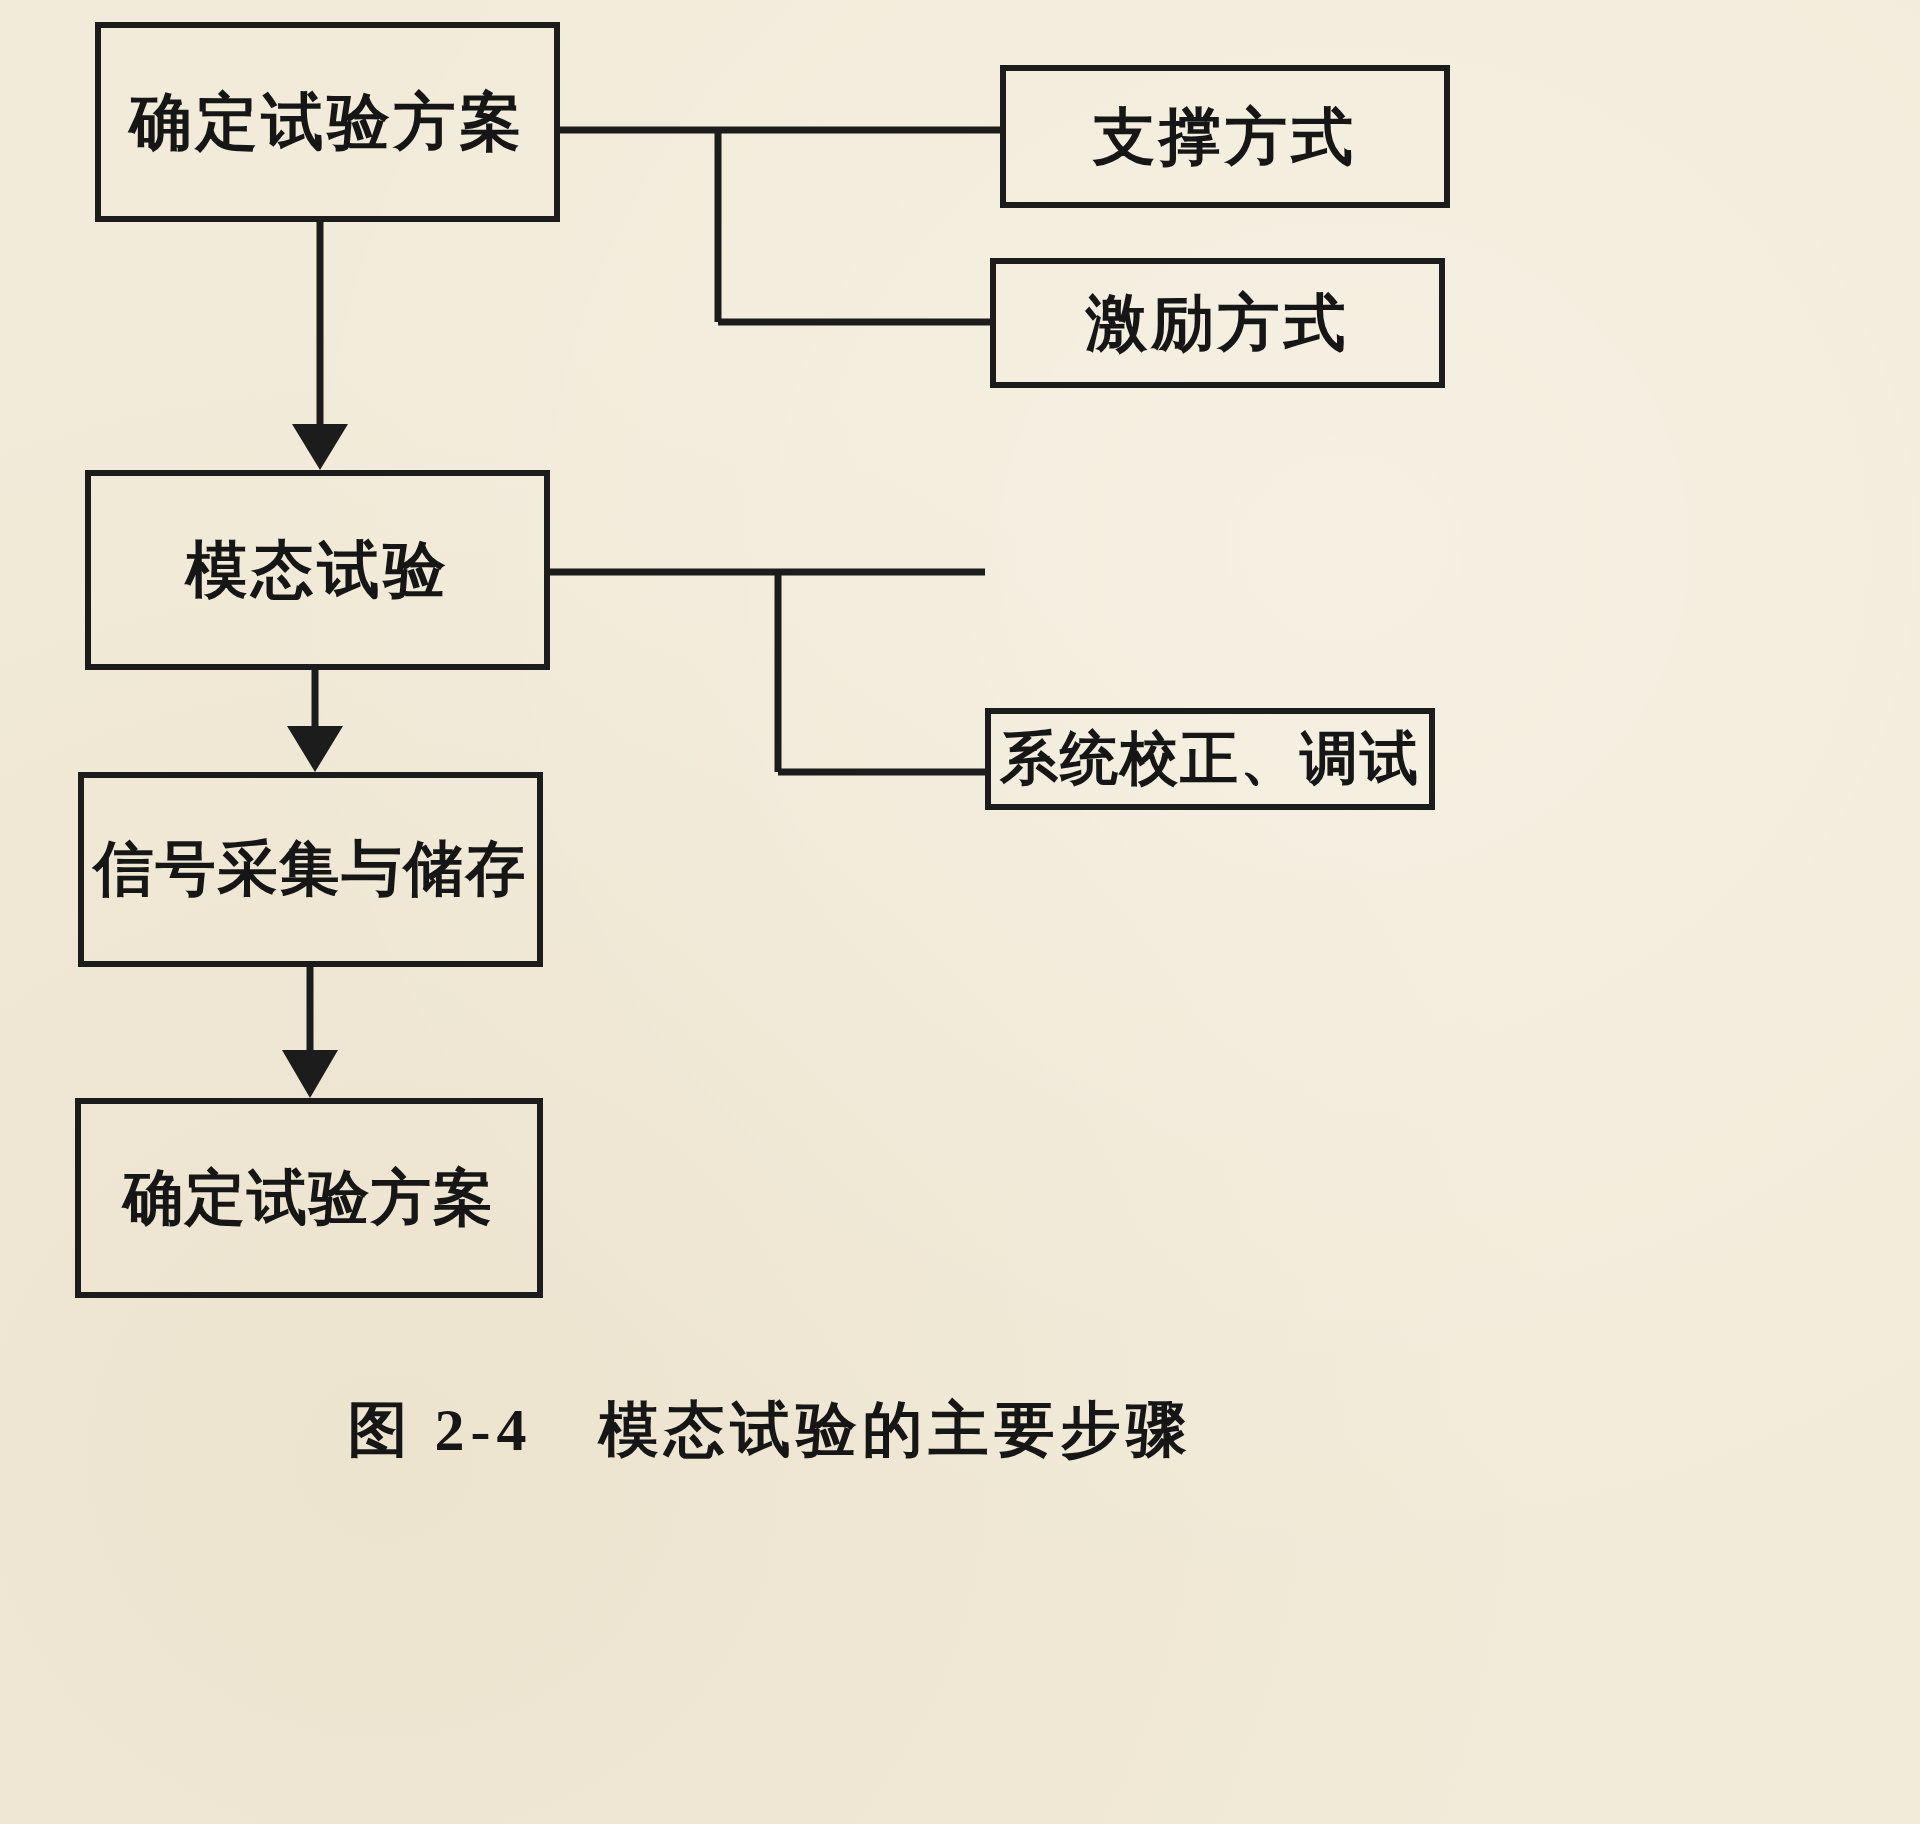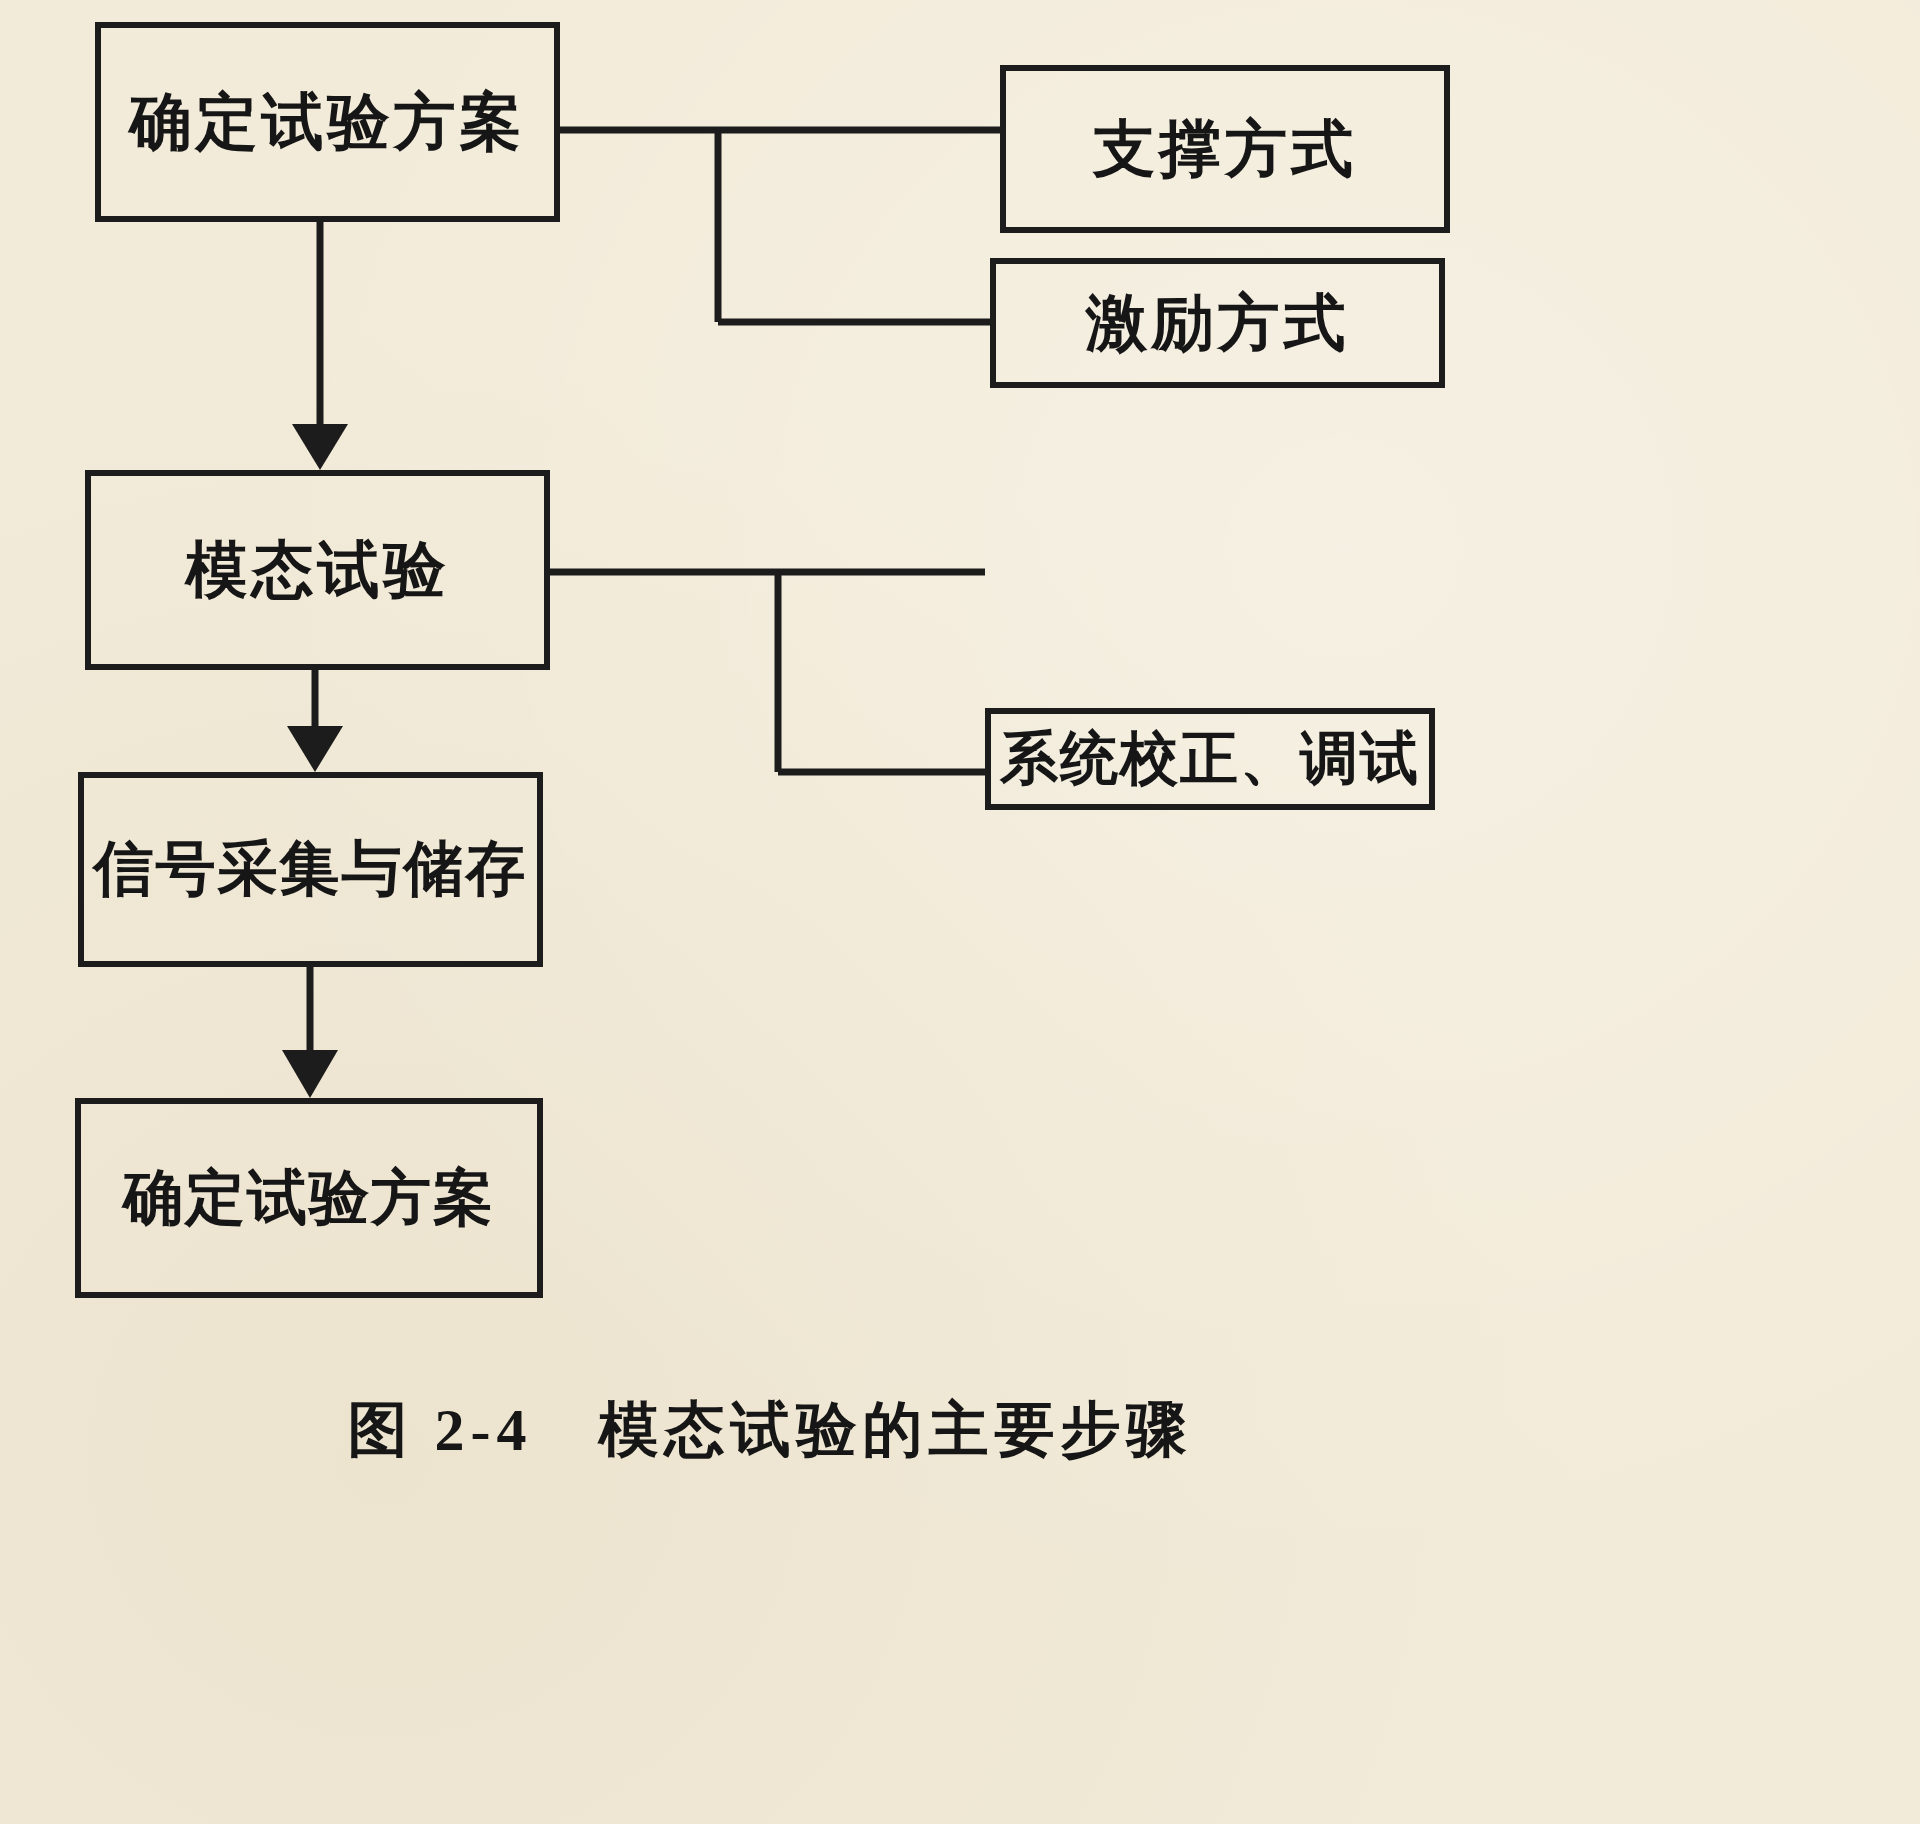--- a/index.html
+++ b/index.html
@@ -35,21 +35,21 @@
     align-items: center;
     justify-content: center;
     box-sizing: border-box;
     color: #161616;
     font-size: 62px;
     font-weight: 600;
     letter-spacing: 4px;
     white-space: nowrap;
   }
   #node-determine-plan   { left: 95px;  top: 22px;   width: 465px; height: 200px; }
-  #node-support-method   { left: 1000px; top: 65px;  width: 450px; height: 168px; }
+  #node-support-method   { left: 1000px; top: 65px;  width: 450px; height: 143px; }
   #node-excitation-method{ left: 990px; top: 258px;  width: 455px; height: 130px; }
   #node-modal-test       { left: 85px;  top: 470px;  width: 465px; height: 200px; }
   #node-point-layout     { left: 985px; top: 512px;  width: 455px; height: 135px; font-size: 58px; letter-spacing: 2px; }
   #node-system-calibration{ left: 985px; top: 708px; width: 450px; height: 102px; font-size: 58px; letter-spacing: 2px; }
   #node-signal-acquisition{ left: 78px; top: 772px;  width: 465px; height: 195px; font-size: 60px; letter-spacing: 2px; }
   #node-parameter-id     { left: 75px;  top: 1098px; width: 468px; height: 200px; font-size: 60px; letter-spacing: 2px; }
   .caption {
     position: absolute;
     left: 150px;
     top: 1390px;

